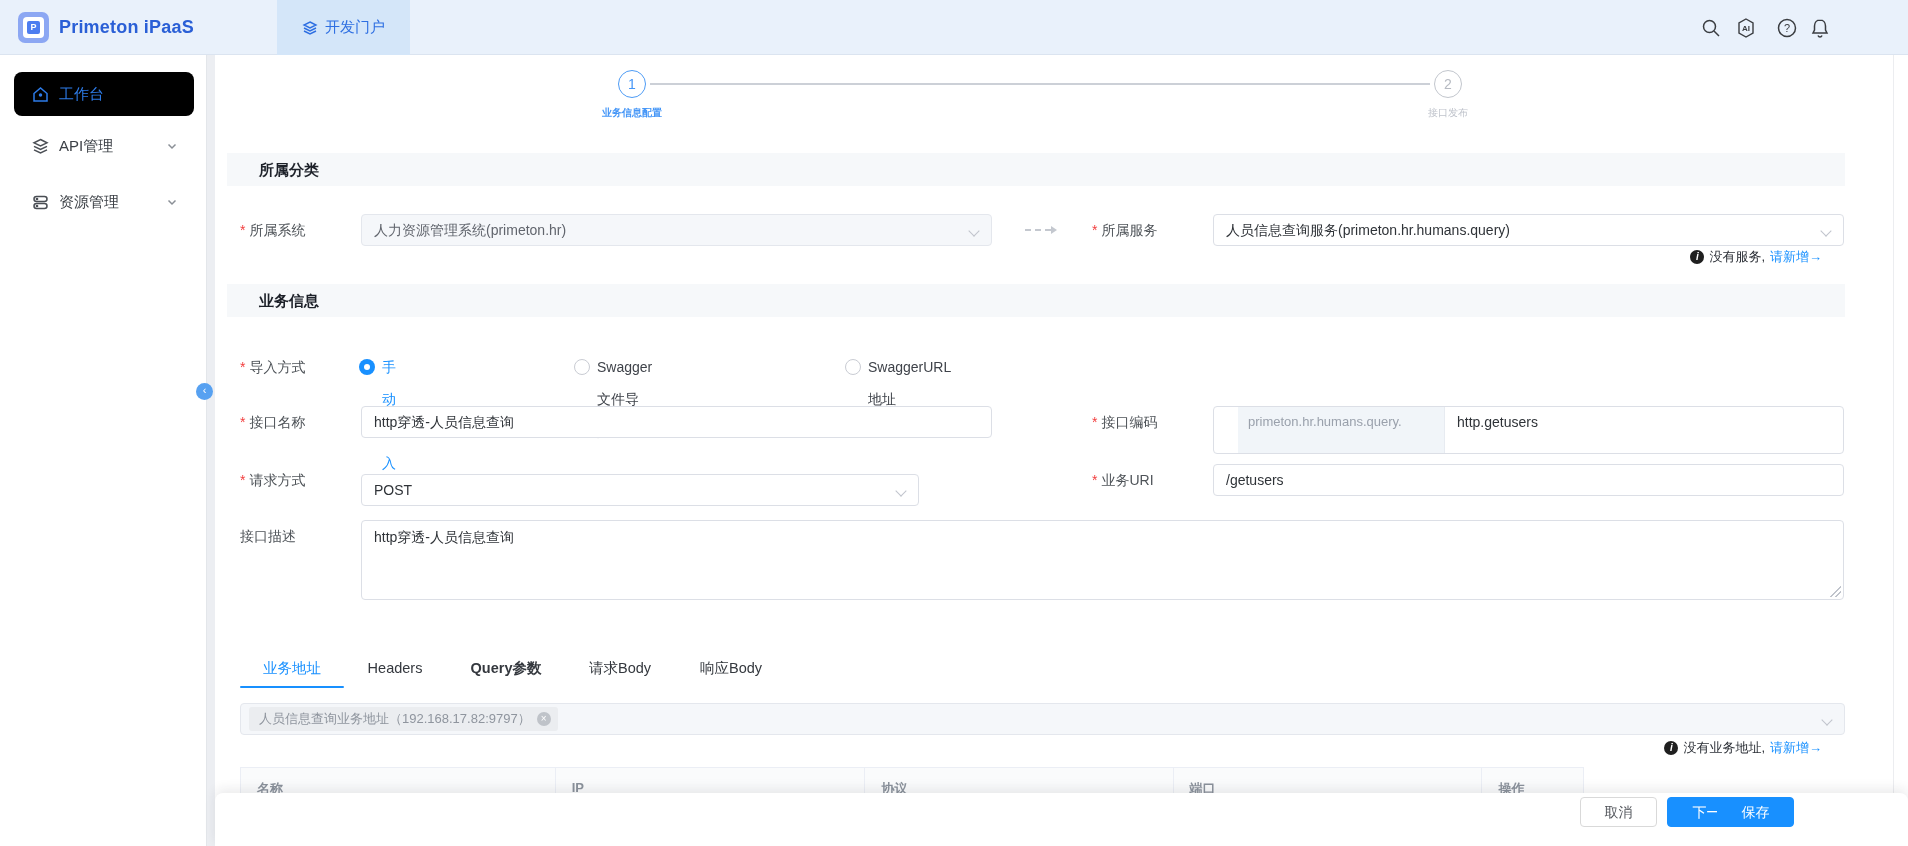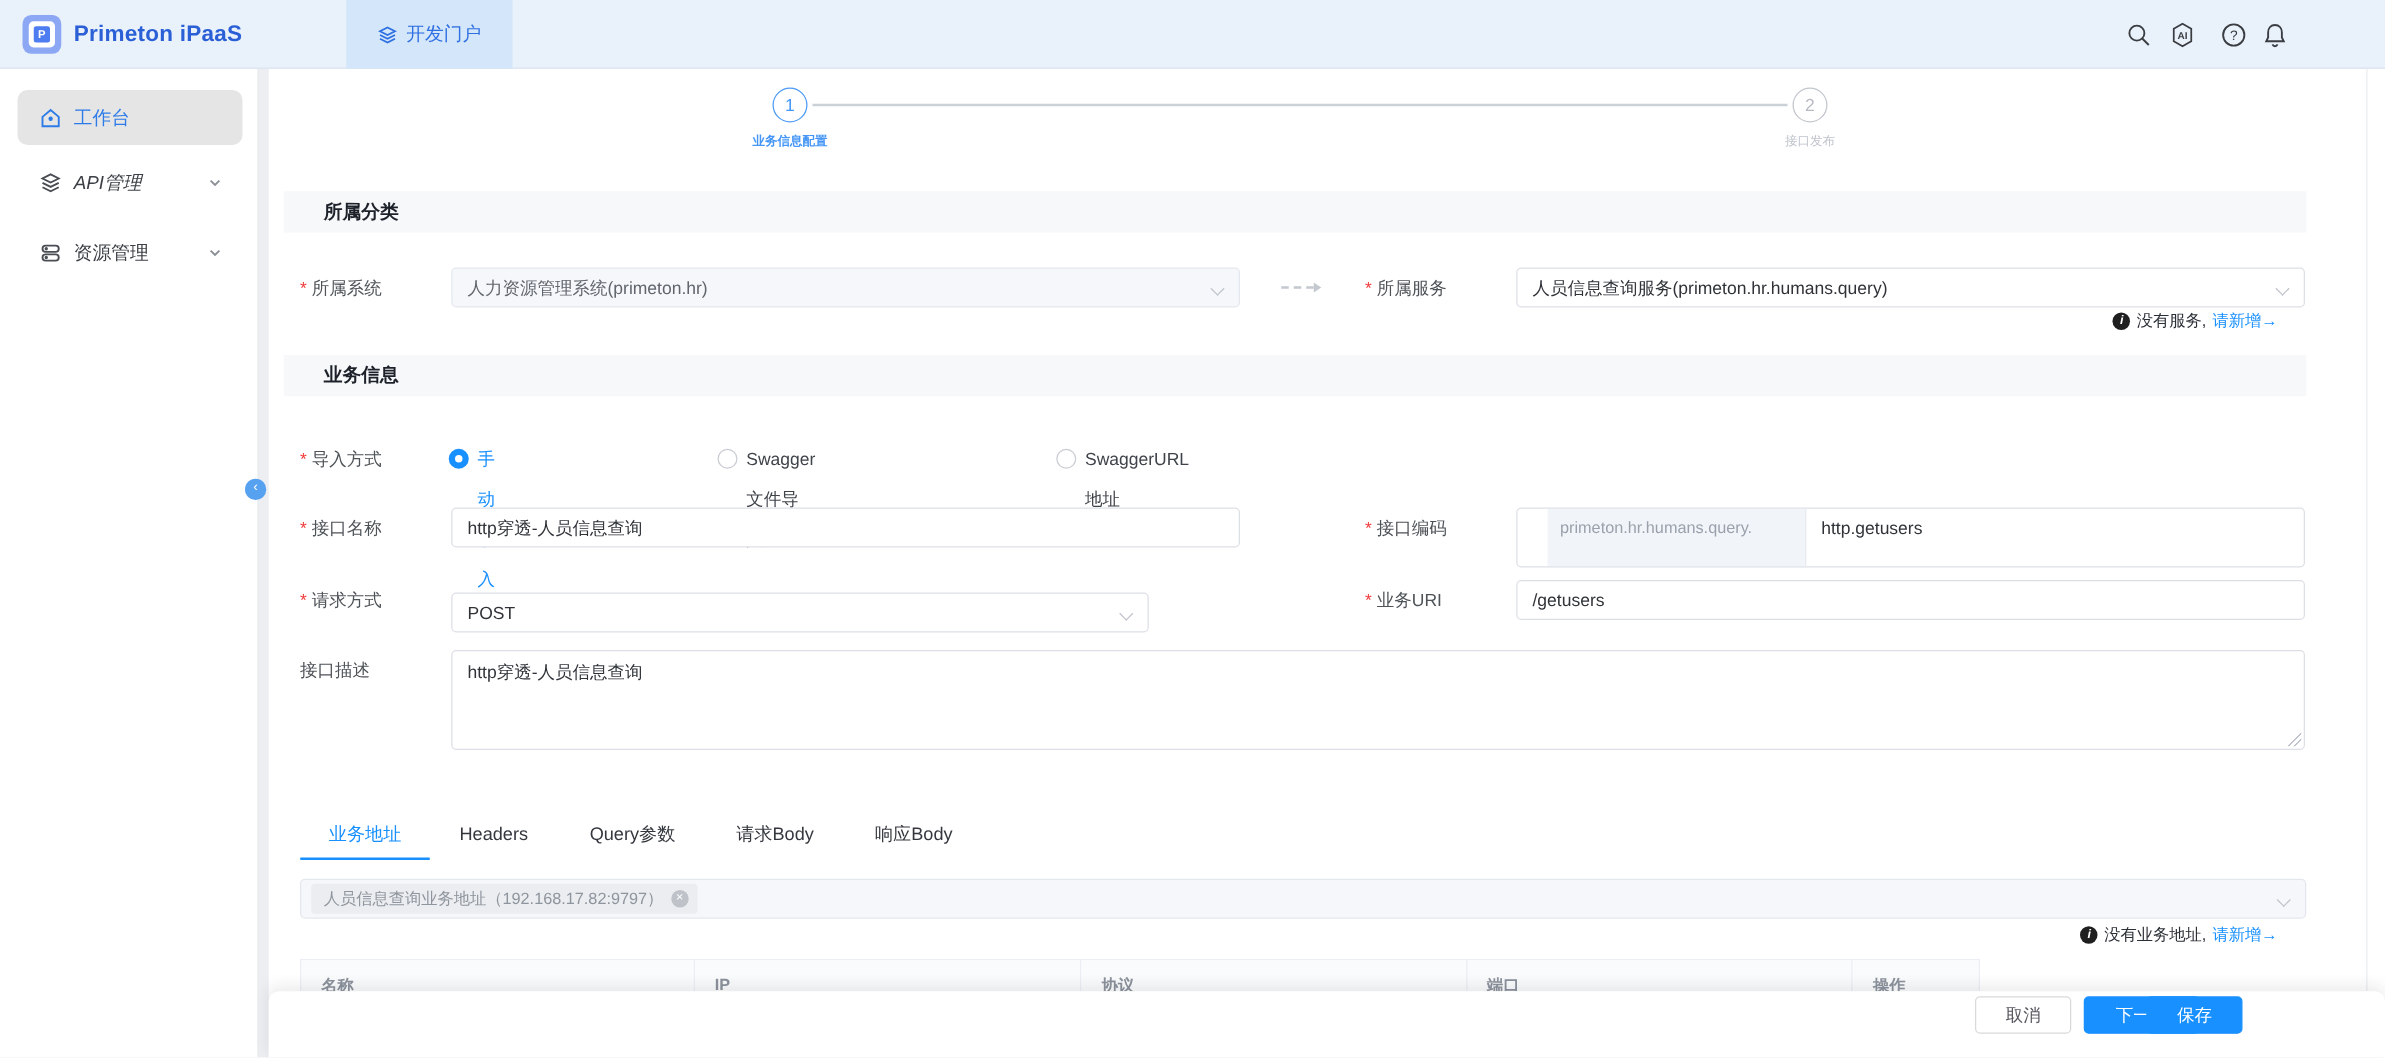--- a/index.html
+++ b/index.html
@@ -27,21 +27,21 @@
   .tb-icons { position:absolute; right:0; top:0; height:55px; }
   .tb-ic { position:absolute; top:17px; width:22px; height:22px; }
   
   .sidebar { position:absolute; left:0; top:55px; width:207px; bottom:0;
     background:#fff; border-right:1px solid #e3e6ea; z-index:10; }
   .side-item { position:absolute; left:14px; width:180px; height:44px; border-radius:8px;
     display:flex; align-items:center; cursor:pointer; color:#3c4046; font-size:15px; }
   .side-item .s-icon { margin-left:17px; width:19px; height:19px; }
   .side-item .s-label { margin-left:9px; flex:1; }
   .side-item .s-chev { margin-right:16px; }
-  .side-item.active { background:#e5e5e5; color:#2d7be8; }
+  .side-item.active { background:#000000; color:#2d7be8; }
   .collapse-handle { position:absolute; left:196px; top:383px; width:17px; height:17px;
     border-radius:50%; background:#57a1f1; color:#fff; font-size:11px; line-height:15px;
     text-align:center; z-index:40; cursor:pointer; }
   
   .main { position:absolute; left:215px; top:55px; right:0; bottom:0; background:#fff; }
   .right-track { position:absolute; right:14px; top:0; height:738px; width:1px; background:#ecedf0; }
   
   .step-circle { position:absolute; width:28px; height:28px; border-radius:50%;
     border:1px solid; background:#fff; text-align:center; line-height:26px; font-size:14px; }
   .step-circle.c1 { left:403px; top:15px; border-color:#4d9bf5; color:#4596f7; }
@@ -174,21 +174,21 @@
 <div class="sidebar">
   <div class="side-item active" style="top:17px;">
     <span class="s-icon">
       <svg width="19" height="19" viewBox="0 0 19 19" fill="none" stroke="#2d7be8" stroke-width="1.5">
         <path d="M3 8.5 L9.5 3 L16 8.5 L16 16 L3 16 Z"></path>
           <circle cx="9.5" cy="10" r="1" fill="#2d7be8"></circle>
       </svg>
     </span>
     <span class="s-label">工作台</span>
   </div>
-  <div class="side-item" style="top:69px;font-style:italic;">
+  <div class="side-item" style="top:69px;">
     <span class="s-icon">
       <svg width="19" height="19" viewBox="0 0 19 19" fill="none" stroke="#4a4e54" stroke-width="1.5">
         <path d="M9.5 2.5 L16 5.8 L9.5 9 L3 5.8 Z"></path>
           <path d="M3 9.3 L9.5 12.5 L16 9.3"></path>
           <path d="M3 12.8 L9.5 16 L16 12.8"></path>
       </svg>
     </span>
     <span class="s-label">API管理</span>
     <span class="s-chev">
       <svg width="12" height="12" viewBox="0 0 12 12" fill="none" stroke="#8a8f96" stroke-width="1.5">
@@ -293,21 +293,21 @@
   <div class="f-label" style="left:25px; top:465px;">
     <span>接口描述</span>
   </div>
   <div class="t-area">
     <span>http穿透-人员信息查询</span>
     <span class="t-resize"></span>
   </div>
 
   <div class="tab active" style="left:77px;">业务地址</div>
   <div class="tab" style="left:180px;">Headers</div>
-  <div class="tab" style="left:291px;">Query参数</div>
+  <div class="tab" style="left:291px;font-weight:bold;">Query参数</div>
   <div class="tab" style="left:405px;">请求Body</div>
   <div class="tab" style="left:516px;">响应Body</div>
   <div class="tab-underline"></div>
 
   <div class="addr-select">
     <div class="addr-tag">
       <span>人员信息查询业务地址（192.168.17.82:9797）</span>
       <span class="tag-close">×</span>
     </div>
     <i class="chev"></i>

